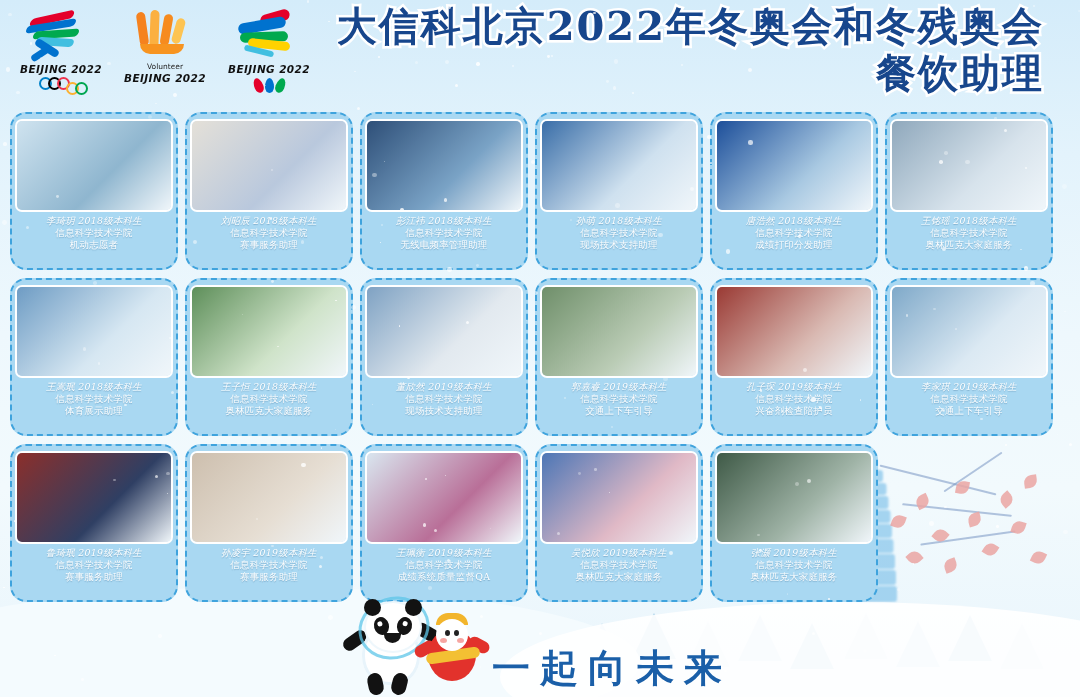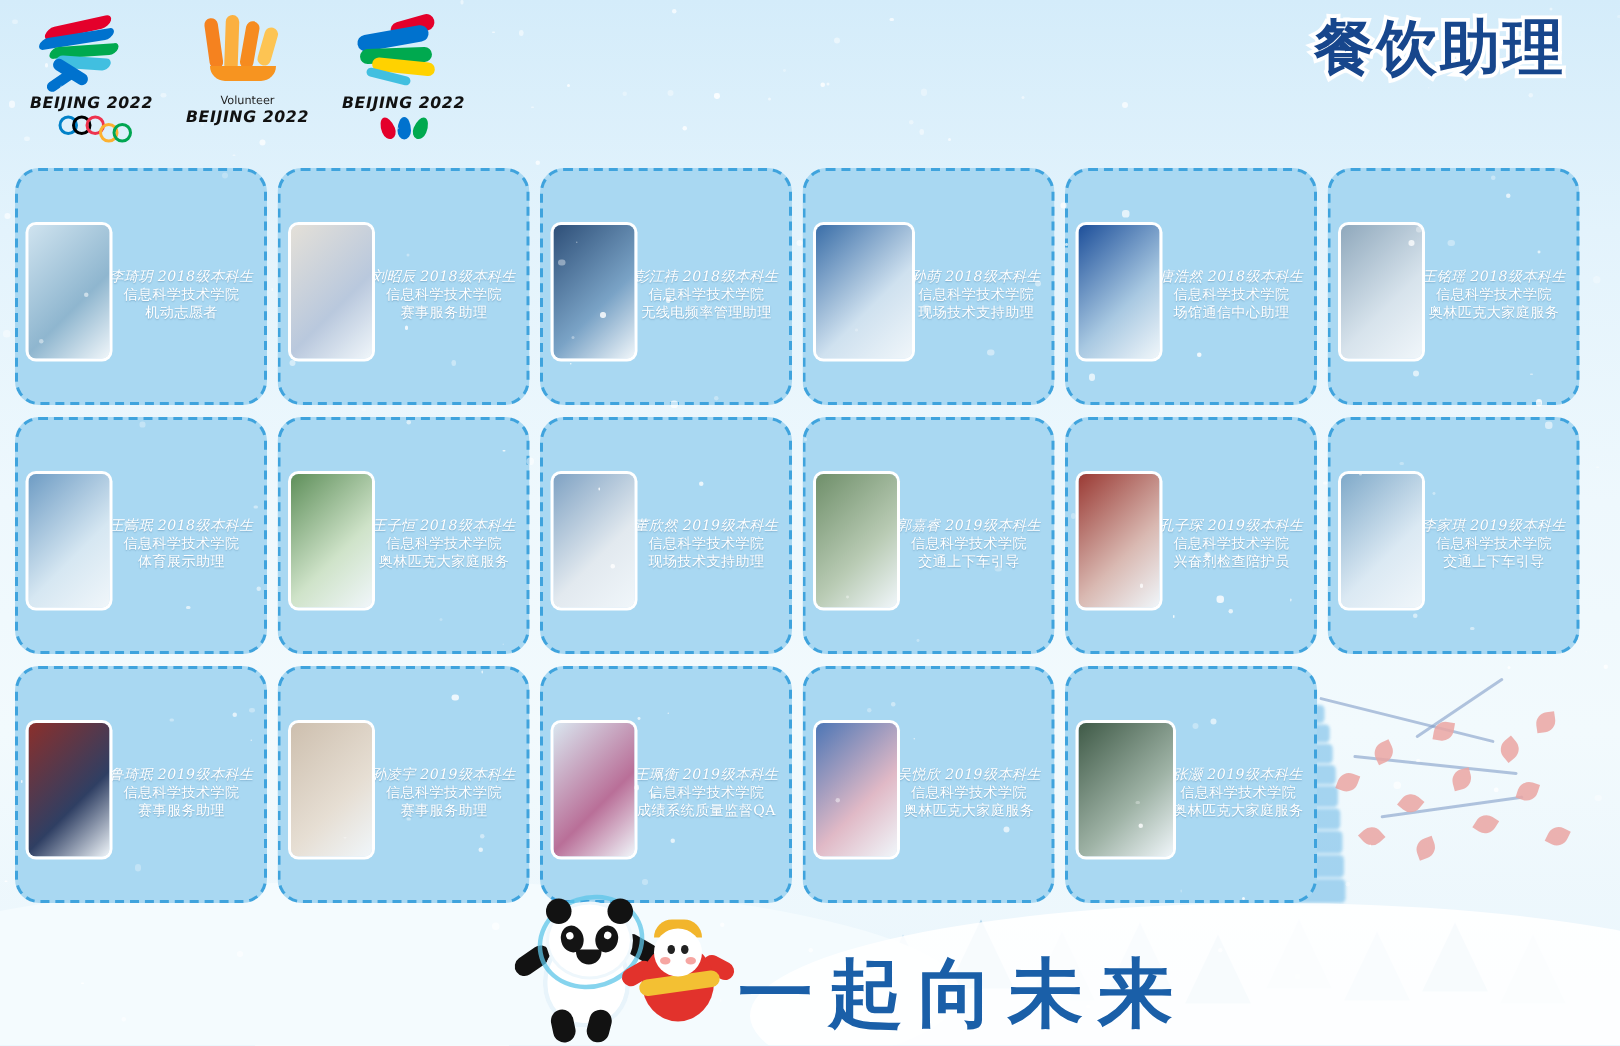--- a/index.html
+++ b/index.html
@@ -50,21 +50,21 @@
   #title-2{font-size:40px;margin-top:6px;}
 
   
   #grid{
     position:absolute;left:10px;top:112px;width:1060px;
     display:flex;flex-wrap:wrap;gap:8px 7px;
   }
   .card{
     width:168px;height:158px;box-sizing:border-box;
     background:#a9d8f2;border:2px dashed #3fa3dd;border-radius:16px;
-    padding:7px 7px 0 7px;display:flex;flex-direction:row;align-items:center;
+    padding:7px 7px 0 7px;display:flex;flex-direction:column;align-items:center;
   }
   .photo{
     width:154px;height:89px;border-radius:5px;overflow:hidden;position:relative;
     box-shadow:0 0 0 2px #ffffff;background:#cfe6f5;
   }
   .photo .ph{position:absolute;inset:0;}
   .caption{margin-top:5px;text-align:center;color:#ffffff;line-height:1.28;
     font-family:"DejaVu Serif","Liberation Serif",serif;font-size:9.4px;letter-spacing:.3px;
     text-shadow:0 1px 1px rgba(40,90,130,.35);}
   .caption .ln{display:block;white-space:nowrap;}
@@ -100,21 +100,21 @@
   .panda-leg{position:absolute;width:15px;height:22px;background:#121212;border-radius:8px;}
   .panda-ringhalo{position:absolute;left:18px;bottom:32px;width:66px;height:56px;border:3px solid #5ec6e8;border-radius:50%;opacity:.75;transform:rotate(-18deg);}
   .rr-body{position:absolute;left:88px;bottom:10px;width:48px;height:52px;background:#e2322c;border-radius:50%;}
   .rr-face{position:absolute;left:96px;bottom:40px;width:32px;height:32px;background:#fff;border-radius:50%;}
   .rr-eye{position:absolute;width:5px;height:6px;background:#222;border-radius:50%;}
   .rr-cheek{position:absolute;width:7px;height:5px;background:#f6a6a2;border-radius:50%;}
   .rr-hat{position:absolute;left:96px;bottom:66px;width:32px;height:12px;background:#f2b52c;border-radius:14px 14px 0 0;}
   .rr-scarf{position:absolute;left:86px;bottom:30px;width:54px;height:11px;background:#f3c033;border-radius:6px;transform:rotate(-8deg);}
   .rr-arm{position:absolute;width:22px;height:12px;background:#e2322c;border-radius:7px;}
   #slogan{position:absolute;left:492px;bottom:10px;text-align:left;}
-  #slogan-cn{font-family:"DejaVu Serif","Liberation Serif",serif;font-weight:bold;font-size:50px;
+  #slogan-cn{font-family:"DejaVu Serif","Liberation Serif",serif;font-weight:bold;font-size:38px;
     color:#1a5fa8;letter-spacing:10px;line-height:1;}
   #slogan-en{font-family:"DejaVu Sans",sans-serif;font-weight:bold;font-style:italic;font-size:23px;
     color:#1a5fa8;letter-spacing:.2px;margin-top:4px;}
 </style>
 </head>
 <body>
 
 <div id="poster">
 
   <div id="header">
@@ -169,20 +169,21 @@
         <div class="wordmark">BEIJING 2022</div>
         <div class="agitos">
           <span class="agito ag-red"></span>
             <span class="agito ag-blue"></span>
             <span class="agito ag-green"></span>
         </div>
       </div>
     </div>
 
     <div id="title-block">
+      <div class="title-line" id="title-1">大信科北京2022年冬奥会和冬残奥会</div>
       <div class="title-line" id="title-2">餐饮助理</div>
     </div>
   </div>
 
   <div id="pagoda">
     <div class="p-tier" style="bottom:0;width:54px;height:16px;"></div>
     <div class="p-tier" style="bottom:17px;width:52px;height:15px;"></div>
     <div class="p-tier" style="bottom:33px;width:50px;height:15px;"></div>
     <div class="p-tier" style="bottom:49px;width:47px;height:14px;"></div>
     <div class="p-tier" style="bottom:64px;width:44px;height:14px;"></div>
@@ -278,21 +279,21 @@
           <span class="ln">现场技术支持助理</span>
         </div>
       </div>
       <div class="card">
         <div class="photo">
           <div class="ph" style="background: linear-gradient(135deg, rgb(29, 79, 154) 0%, rgb(169, 201, 226) 60%, rgb(240, 246, 250) 100%);"></div>
         </div>
         <div class="caption">
           <span class="ln cap-name"><span>唐浩然</span>&nbsp;<span>2018级本科生</span></span>
           <span class="ln">信息科学技术学院</span>
-          <span class="ln">场馆通信中心助理</span>
+          <span class="ln">成绩打印分发助理</span>
         </div>
       </div>
       <div class="card">
         <div class="photo">
           <div class="ph" style="background: linear-gradient(135deg, rgb(143, 168, 188) 0%, rgb(215, 227, 236) 60%, rgb(240, 246, 250) 100%);"></div>
         </div>
         <div class="caption">
           <span class="ln cap-name"><span>王铭瑶</span>&nbsp;<span>2018级本科生</span></span>
           <span class="ln">信息科学技术学院</span>
           <span class="ln">奥林匹克大家庭服务</span>

